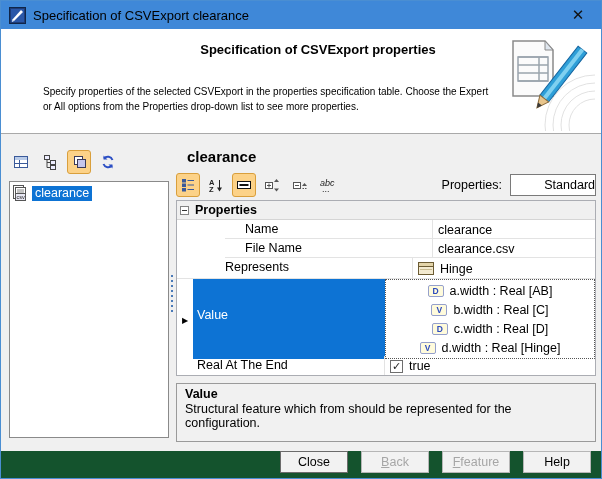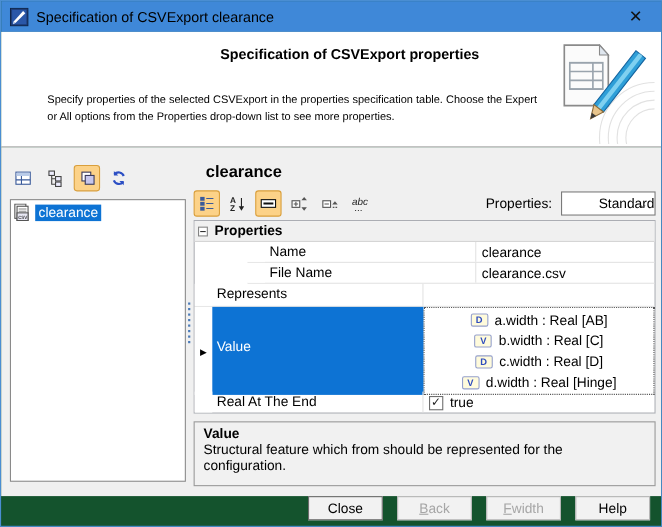--- a/index.html
+++ b/index.html
@@ -50,21 +50,21 @@
   .prop-table { width:420px; background:#fff; border:1px solid #abadb3; margin-top:2px; }
   .pt-row { display:grid; grid-template-columns:16px 192px 1fr; border-bottom:1px solid #e3e3e3; }
   .pt-group { display:flex; align-items:center; background:#f0f0f0; height:19px; border-bottom:1px solid #d5d5d5; padding-left:3px; }
   .pt-group .expander { width:9px; height:9px; border:1px solid #848484; background:#fff; position:relative; margin-right:6px; }
   .pt-group .expander::after { content:""; position:absolute; left:1px; right:1px; top:3px; border-top:1px solid #333; }
   .pt-group .g-label { font-weight:bold; font-size:12.5px; }
   .cell-margin { background:#fff; display:flex; align-items:center; justify-content:center; }
   .cell-name { padding:2px 4px 0 4px; border-right:1px solid #e3e3e3; font-size:12.5px; }
   .cell-value { padding:1px 4px 0 5px; font-size:12.5px; display:flex; align-items:center; }
   .row-h { height:19px;margin-left:48px; }
-  .row-represents { height:21px; }
+  .row-represents { height:21px;padding-left:28px; }
   .row-value { height:77px; border-bottom:none; }
   .row-value .cell-name { background:#0d73d4; color:#fff; border-right:none; padding-top:29px; }
   .row-value .cell-margin { color:#000; font-size:8px; padding-top:2px; }
   .value-list { border:1px dotted #555; margin:0; padding:1px 2px; display:flex; flex-direction:column; justify-content:space-around; }
   .value-item { display:flex; align-items:center; height:19px; font-size:12.5px; }
   .badge { display:inline-flex; align-items:center; justify-content:center; min-width:16px; height:12px; background:#fffbdc; border:1px solid #95a0cc; border-radius:2px; color:#2d4bbd; font-size:8.5px; font-weight:bold; margin-right:6px; padding:0 2px; }
   .row-write { height:19px; border-bottom:none; }
   .checkbox { width:13px; height:13px; border:1px solid #6e6e6e; background:#fff; display:inline-flex; align-items:center; justify-content:center; font-size:11px; color:#222; margin-right:6px; line-height:11px; }
   .blk-icon { width:17px; height:13px; margin-right:5px; flex:none; }
 
@@ -270,20 +270,30 @@
 
         <div class="pt-row row-h">
           <div class="cell-margin"></div>
           <div class="cell-name">File Name</div>
           <div class="cell-value">clearance.csv</div>
         </div>
 
         <div class="pt-row row-represents">
           <div class="cell-margin"></div>
           <div class="cell-name">Represents</div>
+          <div class="cell-value">
+            <span class="blk-icon">
+              <svg width="17" height="13" viewBox="0 0 17 13">
+                <rect x="0.5" y="0.5" width="15" height="12" fill="#f3ead0" stroke="#6b5b33"></rect>
+                <rect x="0.5" y="0.5" width="15" height="4" fill="#e3d4a9" stroke="#6b5b33"></rect>
+                <line x1="2" y1="7.5" x2="14" y2="7.5" stroke="#c9bb90"></line>
+              </svg>
+            </span>
+            <span>Hinge</span>
+          </div>
         </div>
 
         <div class="pt-row row-value">
           <div class="cell-margin">▶</div>
           <div class="cell-name">Value</div>
           <div class="cell-value value-list">
             <div class="value-item">
               <span class="badge">D</span>
               <span>a.width : Real [AB]</span>
             </div>
@@ -320,18 +330,18 @@
   </div>
 
   <div class="footer">
     <div class="btn focus">Close</div>
     <div class="btn disabled">
         <span class="u">B</span>
         <span>ack</span>
       </div>
     <div class="btn disabled">
         <span class="u">F</span>
-        <span>width</span>
+        <span>feature</span>
       </div>
     <div class="btn">Help</div>
   </div>
 
 </div>
 
 </body></html>

